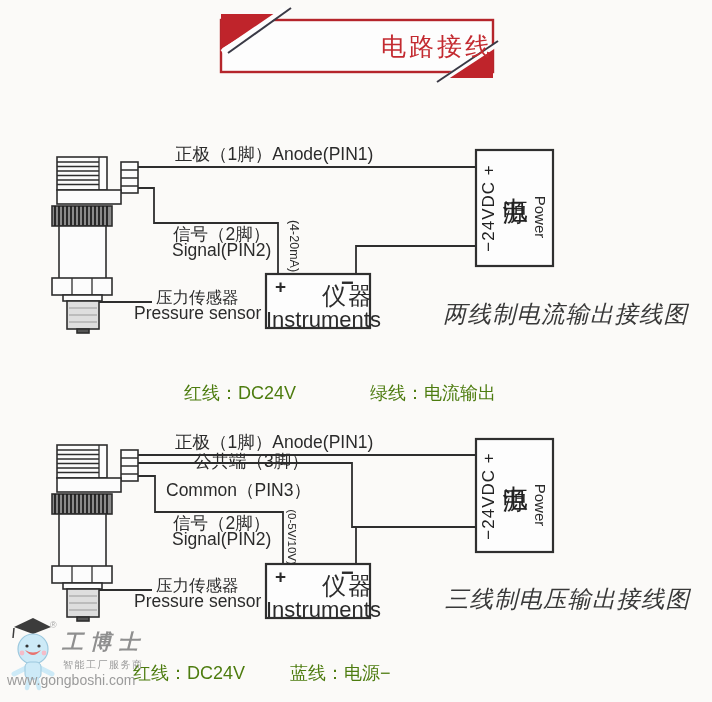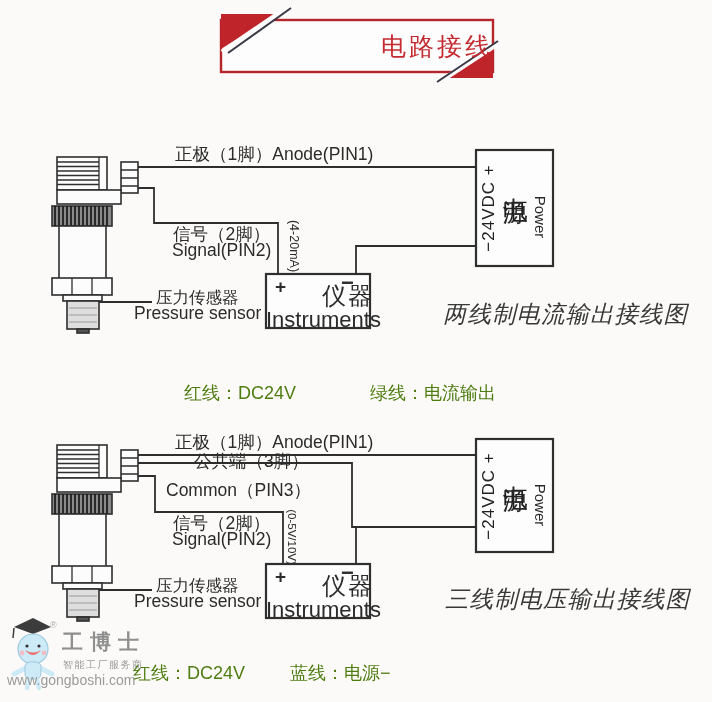--- a/index.html
+++ b/index.html
@@ -19,21 +19,21 @@
   .cap{font-size:23.5px;color:#383838;letter-spacing:1px;font-style:italic;}
   .legend{font-size:18px;}
   .rot-ccw{transform:translate(-50%,-50%) rotate(-90deg);transform-origin:center;}
   .rot-cw{transform:translate(-50%,-50%) rotate(90deg);transform-origin:center;}
   .rail{font-size:17px;letter-spacing:1px;color:#222;}
   .range{font-size:12.5px;color:#2b2b2b;}
   .powercn{writing-mode:vertical-rl;text-orientation:upright;font-size:25px;letter-spacing:3px;color:#222;}
   .instcn{width:104px;text-align:right;font-size:24px;letter-spacing:2px;}
   .insten{width:104px;text-align:center;font-size:22px;}
   .term{font-weight:bold;}
-  .logo-name{font-size:21px;font-weight:bold;letter-spacing:7px;color:#8f8f8f;}
+  .logo-name{font-size:21px;font-weight:bold;letter-spacing:7px;color:#8f8f8f;font-style:italic;}
   .logo-reg{font-size:9px;color:#aaa;}
   .logo-tag{font-size:10px;letter-spacing:1.5px;color:#9a9a9a;}
   .logo-url{font-size:14px;color:#9b9b9b;}
 </style>
 </head>
 <body>
 
 <div id="stage">
 
   <svg id="gfx" width="712" height="702" viewBox="0 0 712 702">

